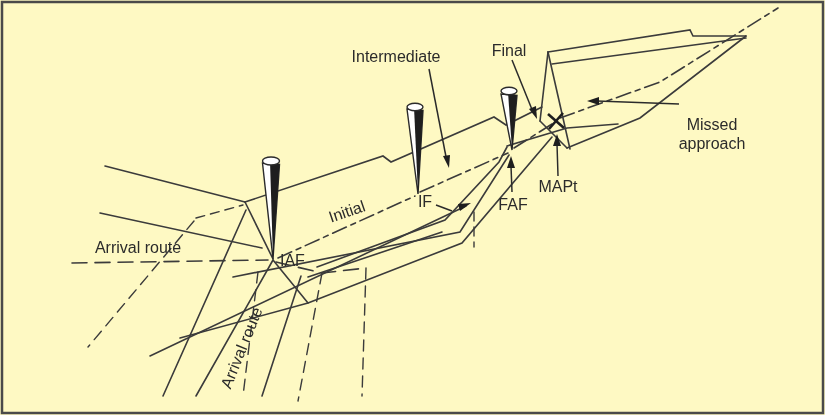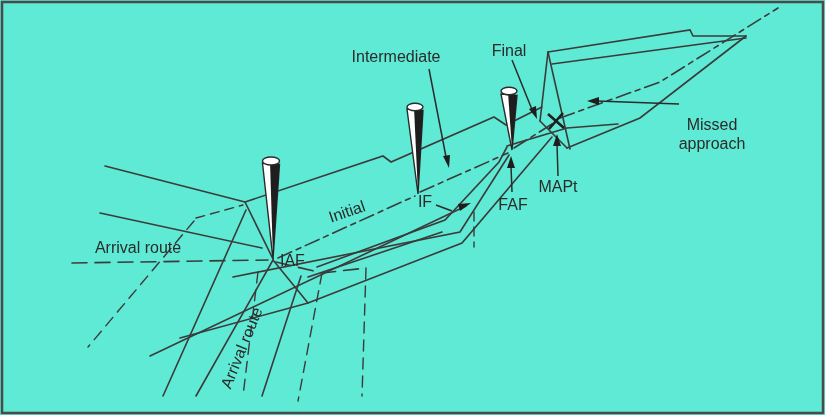--- a/index.html
+++ b/index.html
@@ -1,17 +1,17 @@
 <!DOCTYPE html>
 <html><head>
 <meta charset="utf-8">
 <style>
   html,body{margin:0;padding:0;background:#fff;}
   .stage{
-    position:relative;width:825px;height:415px;background:#5eead4;
+    position:relative;width:825px;height:415px;background:#fef9c3;
     font-family:"Liberation Sans",sans-serif;overflow:hidden;
   }
   svg{display:block}
   text{
     font-family:"Liberation Sans",sans-serif;
     font-size:16px;fill:#2b2b2b;
   }
   .ln{stroke:#3b3b3b;stroke-width:1.6;fill:none;stroke-linecap:round;}
   .thin{stroke-width:1.4;}
   .dash{stroke-dasharray:15 8;}

